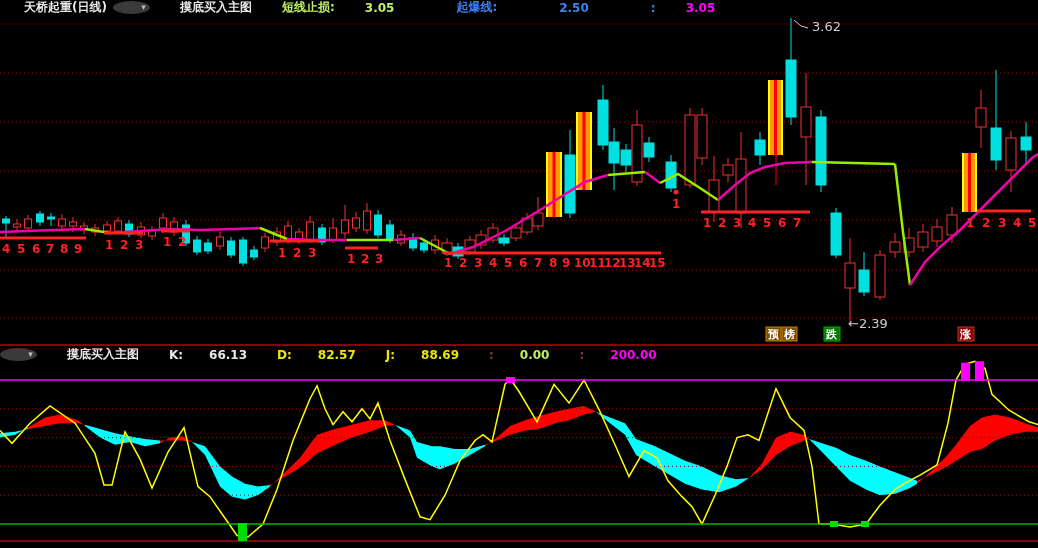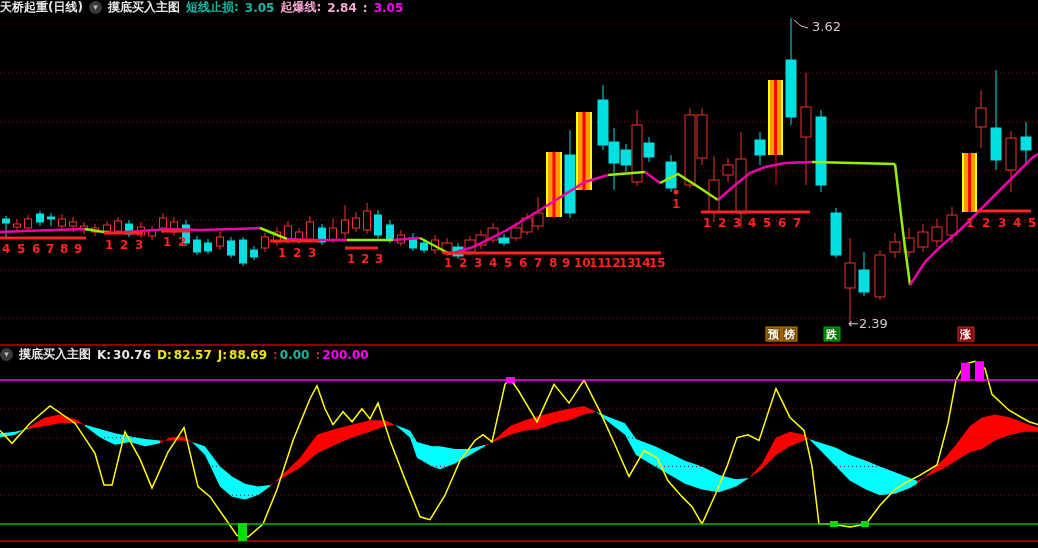--- a/index.html
+++ b/index.html
@@ -1,48 +1,48 @@
 <!DOCTYPE html>
 <html><head>
 <meta charset="utf-8">
 <style>
   html,body{margin:0;padding:0;background:#000;}
   #screen{position:relative;width:1038px;height:548px;background:#000;overflow:hidden;
           font-family:"DejaVu Sans","Liberation Sans",sans-serif;}
   .hdr{position:absolute;left:0;width:100%;display:flex;align-items:center;gap:6px;
        font-size:12px;font-weight:bold;white-space:nowrap;z-index:5;}
-  .hdr span{display:inline-block;}
+  .hdr span{display:inline-block;padding-left:24px;}
   .circ{width:13px;height:13px;border-radius:50%;background:#3a3a3a;color:#bbb;
         font-size:9px;line-height:13px;text-align:center;font-weight:normal;}
-  .w{color:#e8e8e8;} .grn{color:#14b8a6;} .red{color:#f9a8d4;} .mag{color:#ff00ff;}
+  .w{color:#e8e8e8;} .grn{color:#bef264;} .red{color:#3b82f6;margin-left:32px;} .mag{color:#ff00ff;}
   .yel{color:#e8e800;} .dim{color:#993333;}
   svg{position:absolute;left:0;top:0;}
   #footer-sliver{position:absolute;left:0;top:543px;width:100%;height:5px;overflow:hidden;}
 </style>
 </head>
 <body>
 <div id="screen">
 
 <div class="hdr" style="top:1px;height:13px;">
   <span class="w">天桥起重(日线)</span>
   <span class="circ">▾</span>
   <span class="w">摸底买入主图</span>
   <span class="grn">短线止损:</span>
   <span class="grn">3.05</span>
   <span class="red">起爆线:</span>
-  <span class="red">2.84</span>
+  <span class="red">2.50</span>
   <span class="red">:</span>
   <span class="mag">3.05</span>
 </div>
 
 <div class="hdr" style="top:347px;height:15px;">
   <span class="circ">▾</span>
   <span class="w">摸底买入主图</span>
   <span class="w">K:</span>
-  <span class="w" style="margin-left:-4px">30.76</span>
+  <span class="w" style="margin-left:-4px">66.13</span>
   <span class="yel">D:</span>
   <span class="yel" style="margin-left:-4px">82.57</span>
   <span class="yel">J:</span>
   <span class="yel" style="margin-left:-4px">88.69</span>
   <span class="dim">:</span>
   <span class="grn" style="margin-left:-4px">0.00</span>
   <span class="dim">:</span>
   <span class="mag" style="margin-left:-4px">200.00</span>
 </div>
 

